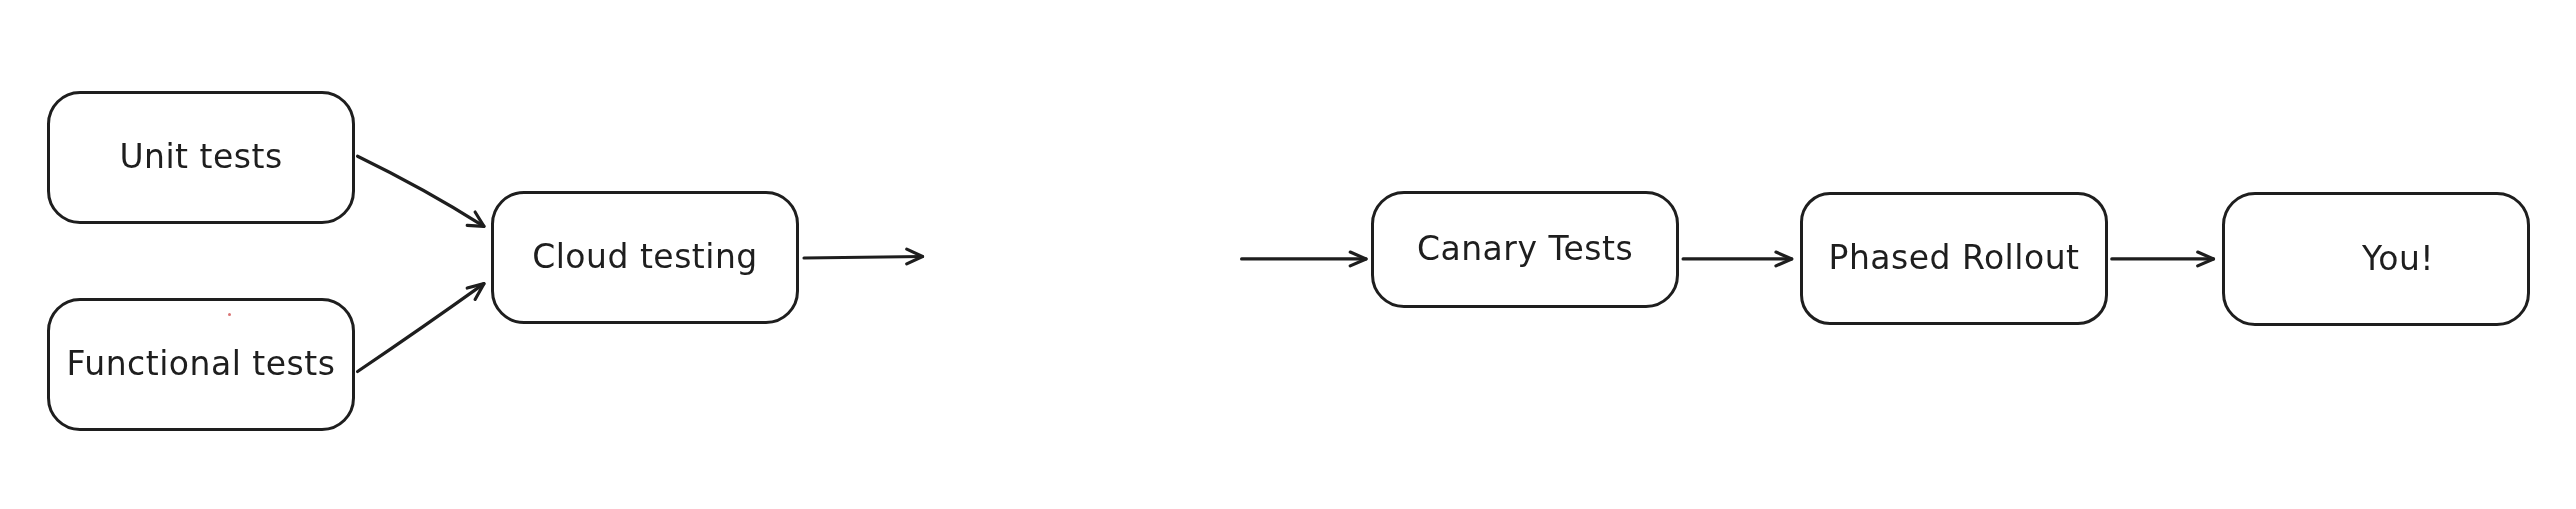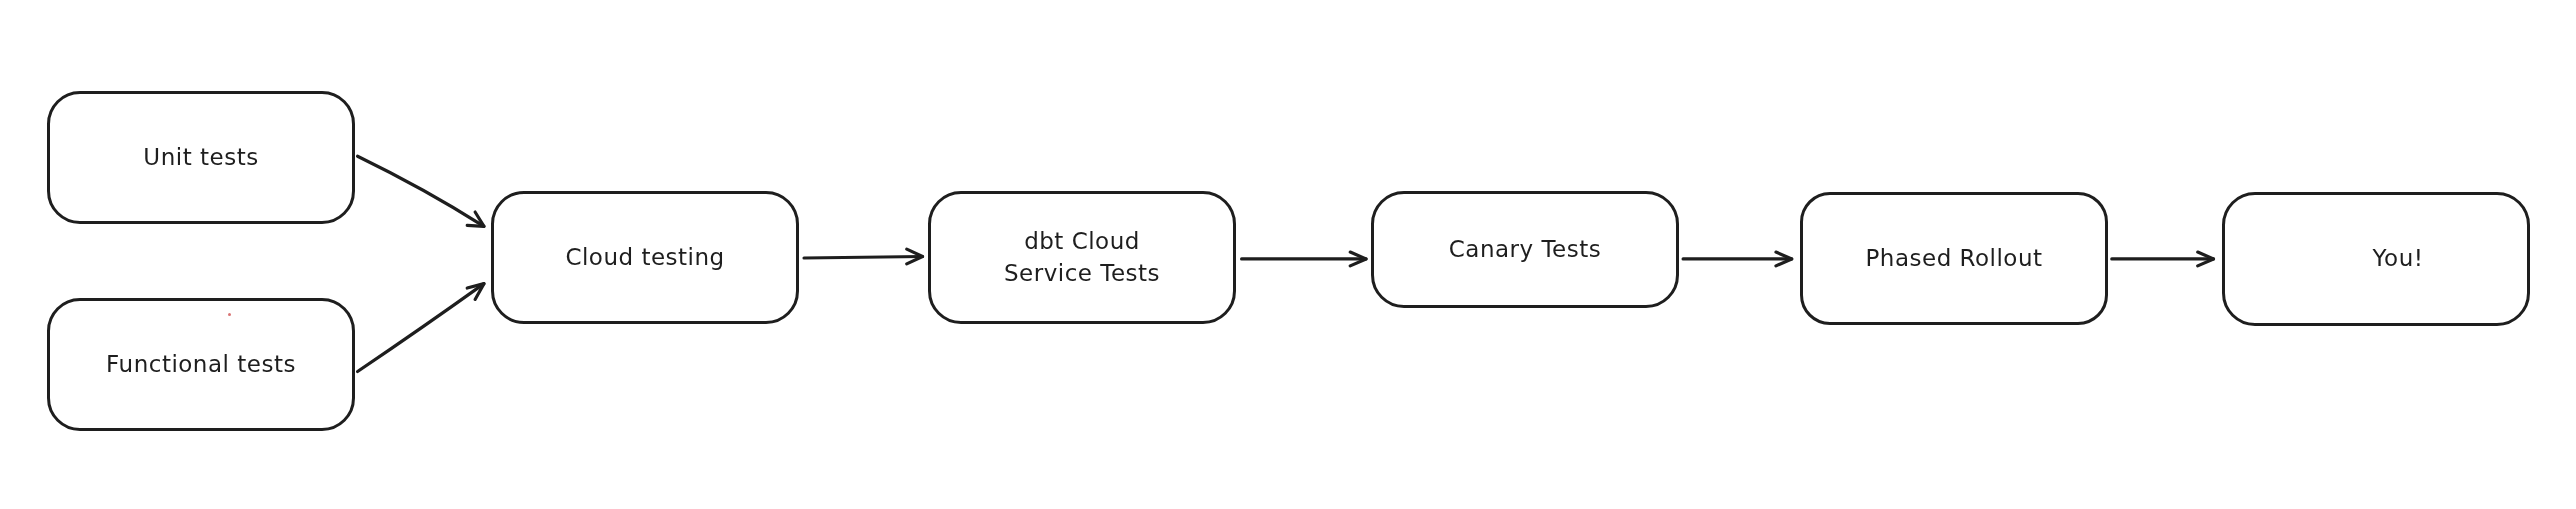--- a/index.html
+++ b/index.html
@@ -36,21 +36,21 @@
     width: 308px;
     height: 133px;
     background: #ffffff;
     border: 3.2px solid #1e1e1e;
     border-radius: 33px;
     display: flex;
     align-items: center;
     justify-content: center;
     text-align: center;
     color: #1e1e1e;
-    font-size: 23px;
+    font-size: 33px;
     line-height: 1.35;
     white-space: pre-line;
     letter-spacing: 0.5px;
   }
   .node-unit        { left: 47px;   top: 91px;  }
   .node-functional  { left: 47px;   top: 298px; }
   .node-smoke       { left: 491px;  top: 191px; }
   .node-dbt         { left: 928px;  top: 191px; }
   .node-canary      { left: 1371px; top: 191px; height: 117px; }
   .node-phased      { left: 1800px; top: 192px; border-radius: 30px; }
@@ -103,24 +103,20 @@
   </div>
 
   <div class="node node-functional">
     <span>Functional tests</span>
   </div>
 
   <div class="node node-smoke">
     <span>Cloud testing</span>
   </div>
 
-  <div class="node node-dbt">
-    <span>dbt Cloud
-Service Tests</span>
-  </div>
 
   <div class="node node-canary">
     <span>Canary Tests</span>
   </div>
 
   <div class="node node-phased">
     <span>Phased Rollout</span>
   </div>
 
   <div class="node node-you">

